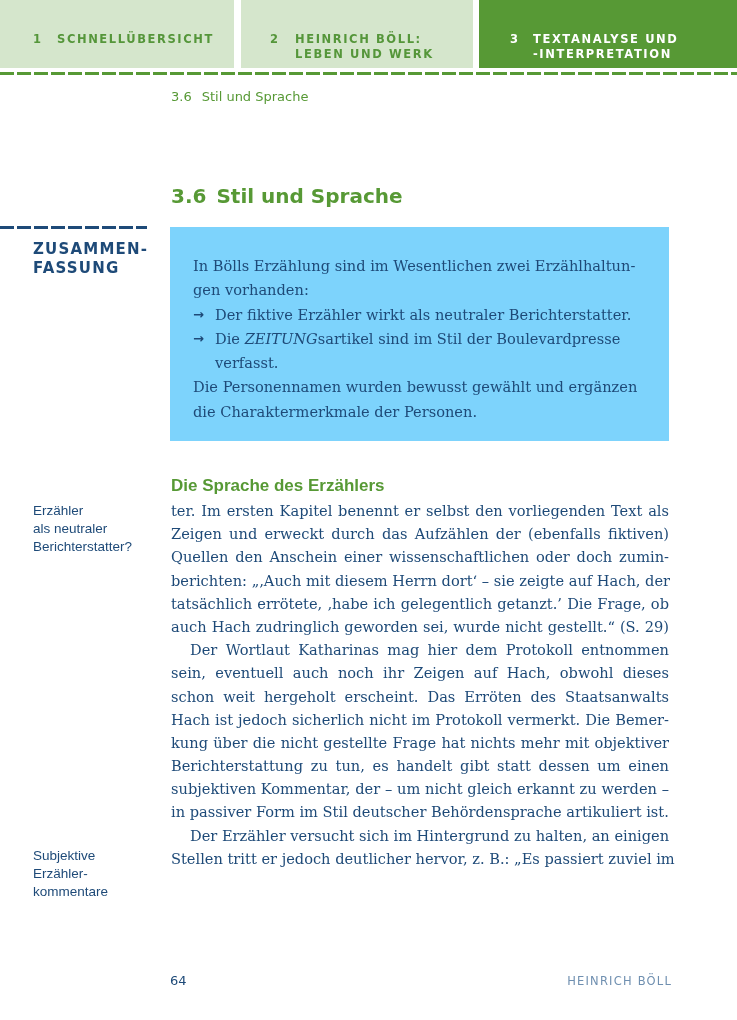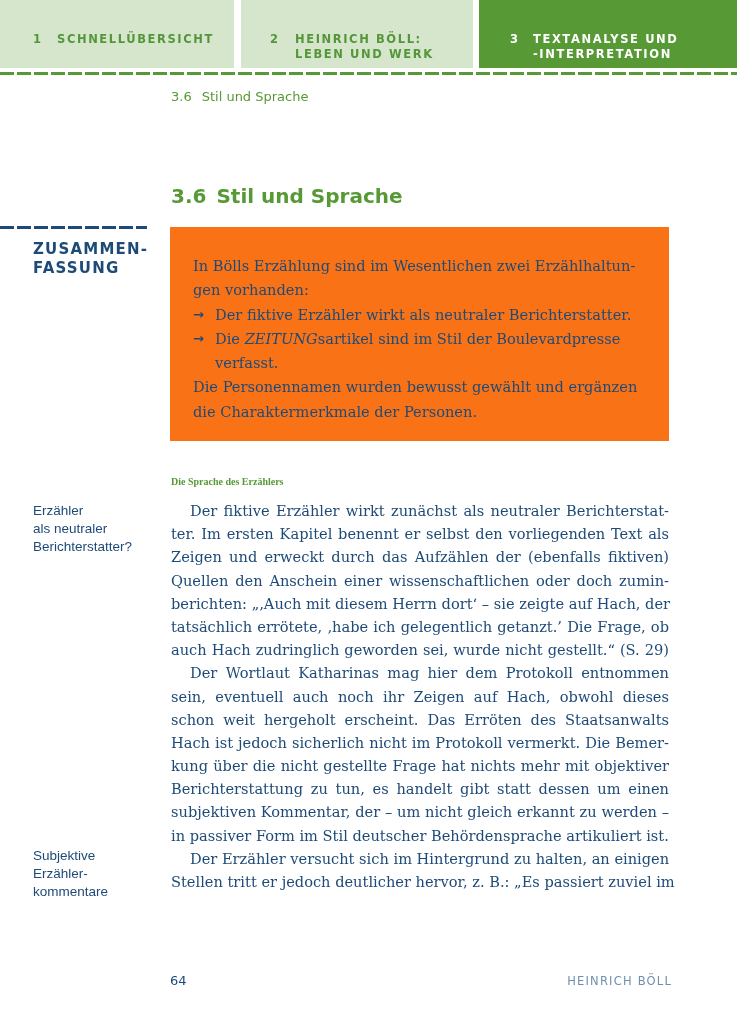--- a/index.html
+++ b/index.html
@@ -31,28 +31,28 @@
     .section-title { position: absolute; left: 171px; top: 184px; font-family: "DejaVu Sans", sans-serif;
       font-size: 20px; font-weight: bold; color: #579935; }
     .section-title .st-num { margin-right: 10px; }
 
     .dash-side { position: absolute; left: 0; top: 226px; width: 147px; height: 3px;
       background: repeating-linear-gradient(90deg, #1e4a78 0 14px, transparent 14px 17px); }
 
     .margin-label-caps { position: absolute; left: 33px; top: 240px; font-family: "DejaVu Sans", sans-serif;
       font-size: 15px; font-weight: bold; letter-spacing: 1.2px; line-height: 19px; color: #1e4a78; white-space: pre-line; }
 
-    .summary-box { position: absolute; left: 170px; top: 227px; width: 499px; height: 214px; background: #f97316; }
+    .summary-box { position: absolute; left: 170px; top: 227px; width: 499px; height: 214px; background: #7dd3fc; }
     .summary-box .inner { position: absolute; left: 23px; top: 27px; width: 460px; font-size: 14.6px; line-height: 24.3px; color: #1e4a78; }
     .bullet { position: relative; padding-left: 22px; }
     .bullet .arrow { position: absolute; left: 0; top: 0; font-family: "DejaVu Sans", sans-serif; font-weight: bold; font-size: 13px; }
     .ital { font-style: italic; margin-top: 28px; }
 
-    .subheading { position: absolute; left: 171px; top: 476px; font-family: Liberation Serif, serif;
-      font-size: 10px; font-weight: bold; color: #579935; }
+    .subheading { position: absolute; left: 171px; top: 476px; font-family: Liberation Sans, sans-serif;
+      font-size: 17px; font-weight: bold; color: #579935; }
 
     .margin-note { position: absolute; left: 33px; font-family: "Liberation Sans", sans-serif; font-size: 13.5px;
       line-height: 18px; color: #1e4a78; white-space: pre-line; }
     .mn1 { top: 502px; }
     .mn2 { top: 815px; margin-top: 32px; }
 
     .body-text { position: absolute; left: 171px; top: 499px; width: 498px; font-size: 14.6px; line-height: 23.2px;
       color: #1e4a78; text-align: justify; }
     .body-text .line { display: block; height: 23.2px; white-space: nowrap; text-align: justify; text-align-last: justify; }
     .body-text .line.last { text-align-last: left; }
@@ -121,21 +121,20 @@
 <h2 class="subheading">Die Sprache des Erzählers</h2>
 
 <div class="margin-note mn1">Erzähler
 als neutraler
 Berichterstatter?</div>
 <div class="margin-note mn2">Subjektive
 Erzähler-
 kommentare</div>
 
 <div class="body-text">
-  <span class="line indent">Der fiktive Erzähler wirkt zunächst als neutraler Berichterstat-</span>
   <span class="line">ter. Im ersten Kapitel benennt er selbst den vorliegenden Text als</span>
   <span class="line">Zeigen und erweckt durch das Aufzählen der (ebenfalls fiktiven)</span>
   <span class="line">Quellen den Anschein einer wissenschaftlichen oder doch zumin-</span>
   <span class="line">berichten: „‚Auch mit diesem Herrn dort‘ – sie zeigte auf Hach, der</span>
   <span class="line">tatsächlich errötete, ‚habe ich gelegentlich getanzt.’ Die Frage, ob</span>
   <span class="line">auch Hach zudringlich geworden sei, wurde nicht gestellt.“ (S. 29)</span>
   <span class="line indent">Der Wortlaut Katharinas mag hier dem Protokoll entnommen</span>
   <span class="line">sein, eventuell auch noch ihr Zeigen auf Hach, obwohl dieses</span>
   <span class="line">schon weit hergeholt erscheint. Das Erröten des Staatsanwalts</span>
   <span class="line">Hach ist jedoch sicherlich nicht im Protokoll vermerkt. Die Bemer-</span>

